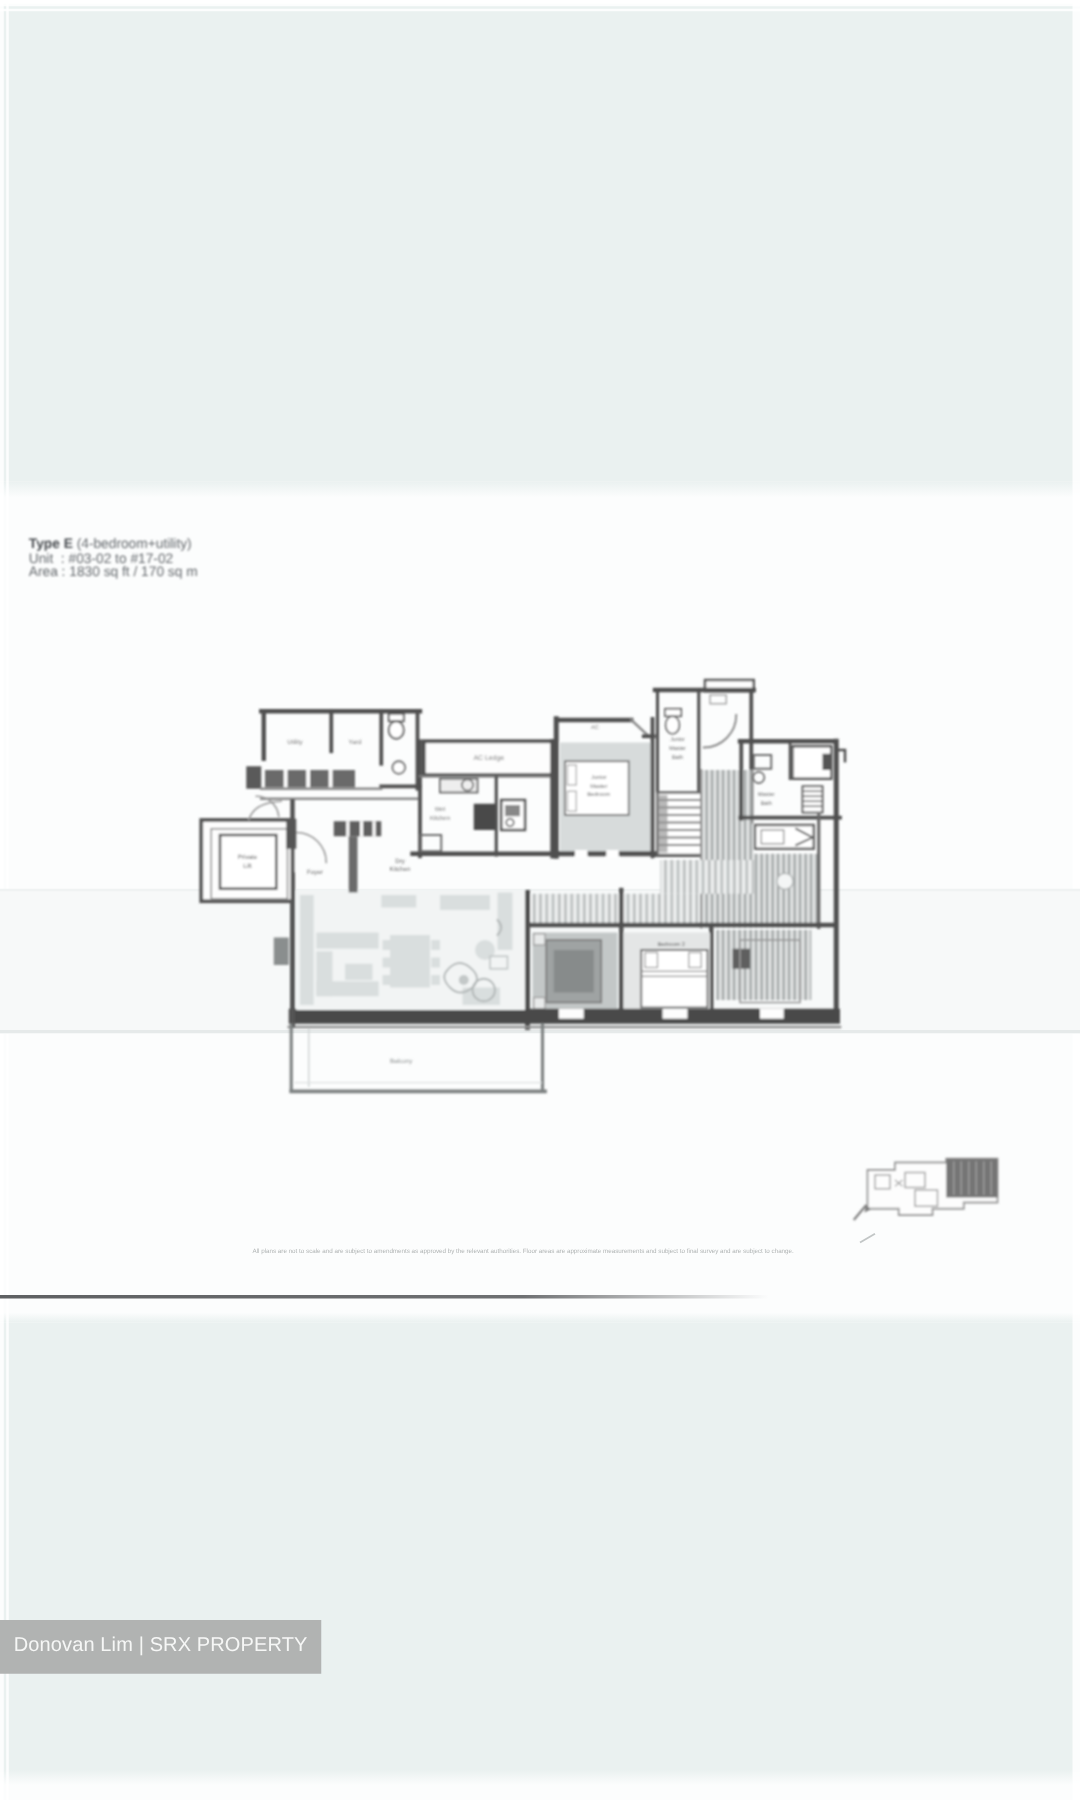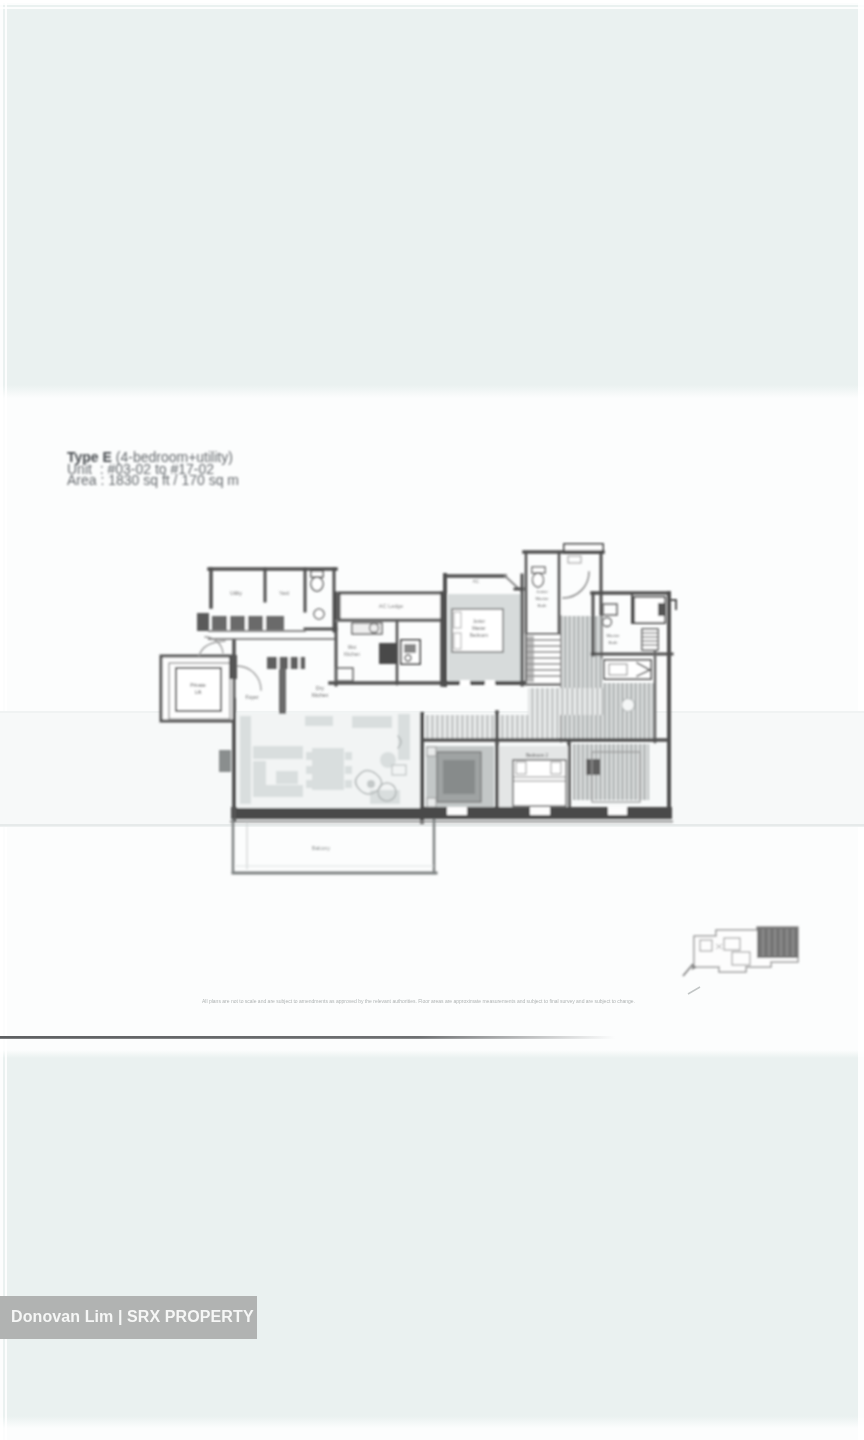--- a/index.html
+++ b/index.html
@@ -8,26 +8,26 @@
   .band{position:absolute;left:0;width:864px;background:#eaf1f0;}
   #bandtop{top:3px;height:382px;}
   #bandtop-fade{position:absolute;left:0;top:385px;width:864px;height:13px;
      background:linear-gradient(#eaf1f0,#fcfdfd);}
   #bandbot{top:1058px;height:358px;}
   #bandbot-fadein{position:absolute;left:0;top:1050px;width:864px;height:8px;
      background:linear-gradient(#fcfdfd,#eaf1f0);}
   #bandbot-fadeout{position:absolute;left:0;top:1416px;width:864px;height:12px;
      background:linear-gradient(#eaf1f0,#fcfdfd);}
   .eline{position:absolute;background:rgba(255,255,255,0.85);}
-  #txt{position:absolute;left:23px;top:452px;font-size:14px;line-height:11.5px;
-       color:#64686c;filter:blur(0.8px);white-space:nowrap;margin-left:44px;}
+  #txt{position:absolute;left:23px;top:430px;font-size:11px;line-height:11.5px;
+       color:#64686c;filter:blur(0.8px);white-space:nowrap;}
   #txt b{color:#474b4f;}
   #bar{position:absolute;left:0;top:1296px;width:257px;height:43px;background:#b1b3b2;overflow:hidden;}
   #bar span{position:absolute;left:11px;top:0;line-height:42px;font-size:16px;
-       color:#f6f7f6;letter-spacing:0.1px;white-space:nowrap;filter:blur(0.3px);font-weight:bold;}
+       color:#f6f7f6;letter-spacing:0.1px;white-space:nowrap;filter:blur(0.3px);}
   #discl{position:absolute;left:202px;top:998px;width:440px;font-size:5px;
        color:#b0b4b4;letter-spacing:0px;filter:blur(0.4px);white-space:nowrap;}
   svg{position:absolute;left:0;top:0;}
 </style>
 </head>
 <body>
   <div class="band" id="bandtop"></div>
   <div id="bandtop-fade"></div>
   <div class="band" id="bandbot"></div>
   <div id="bandbot-fadein"></div>

